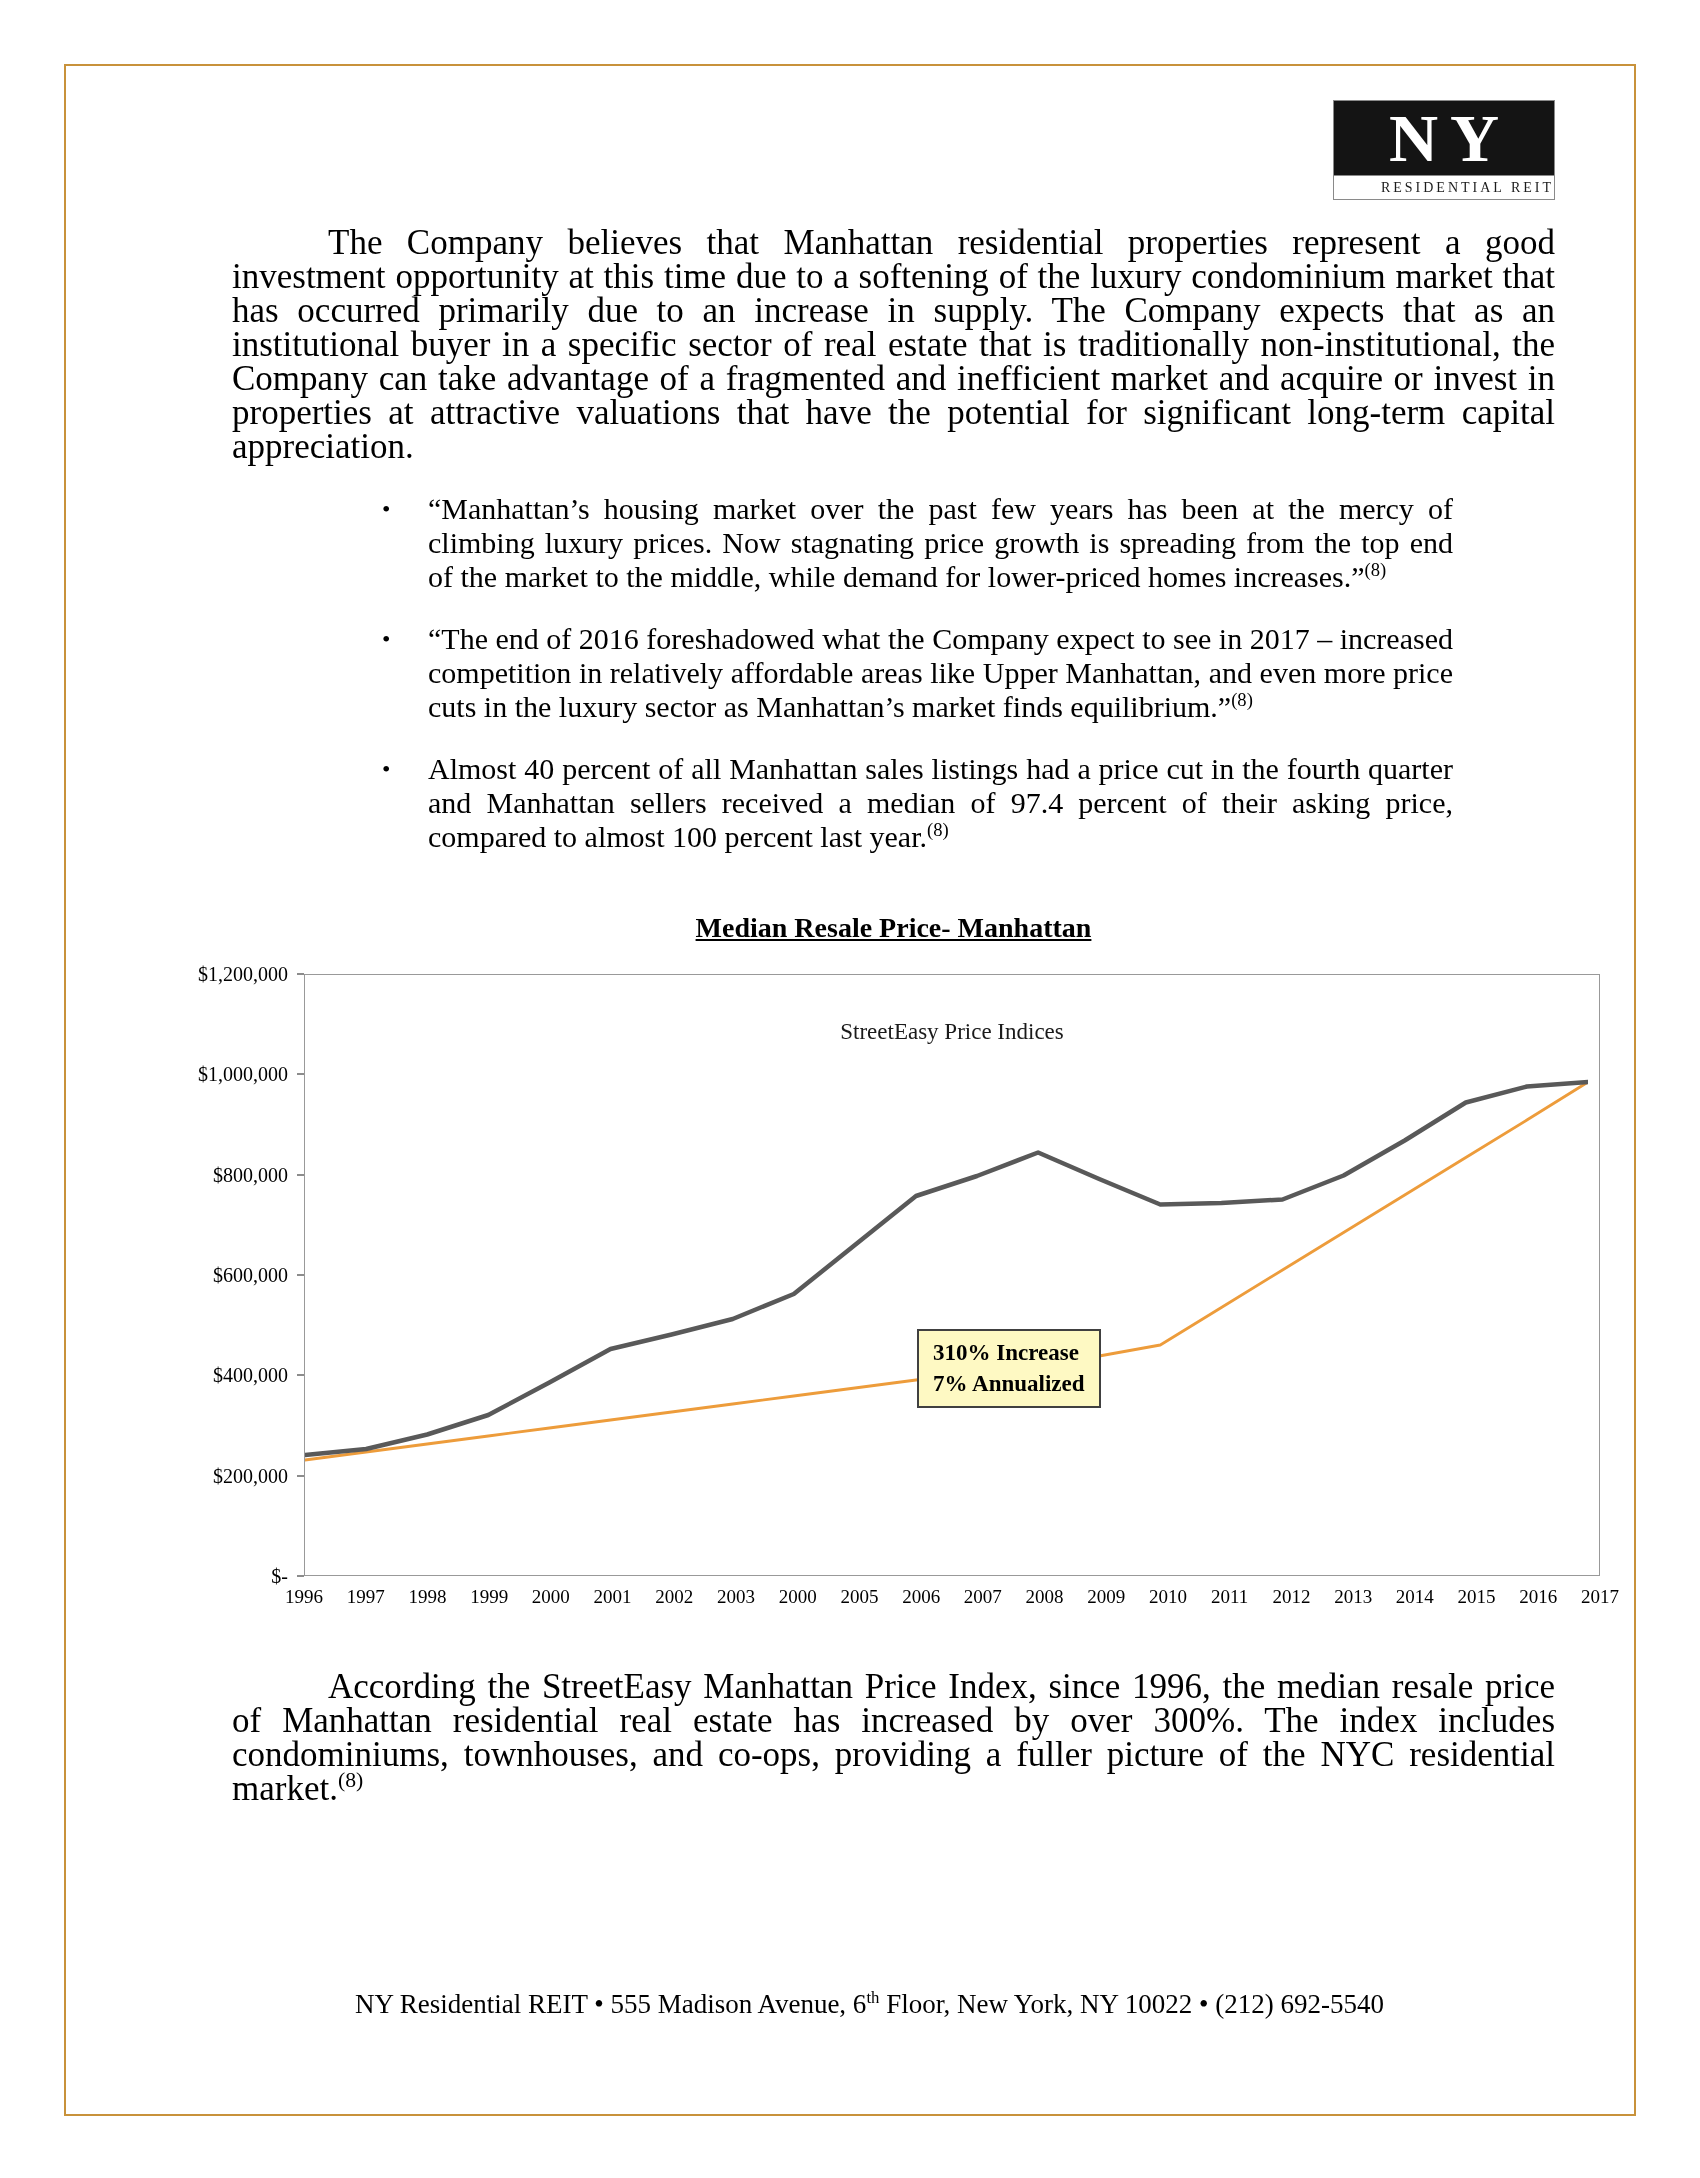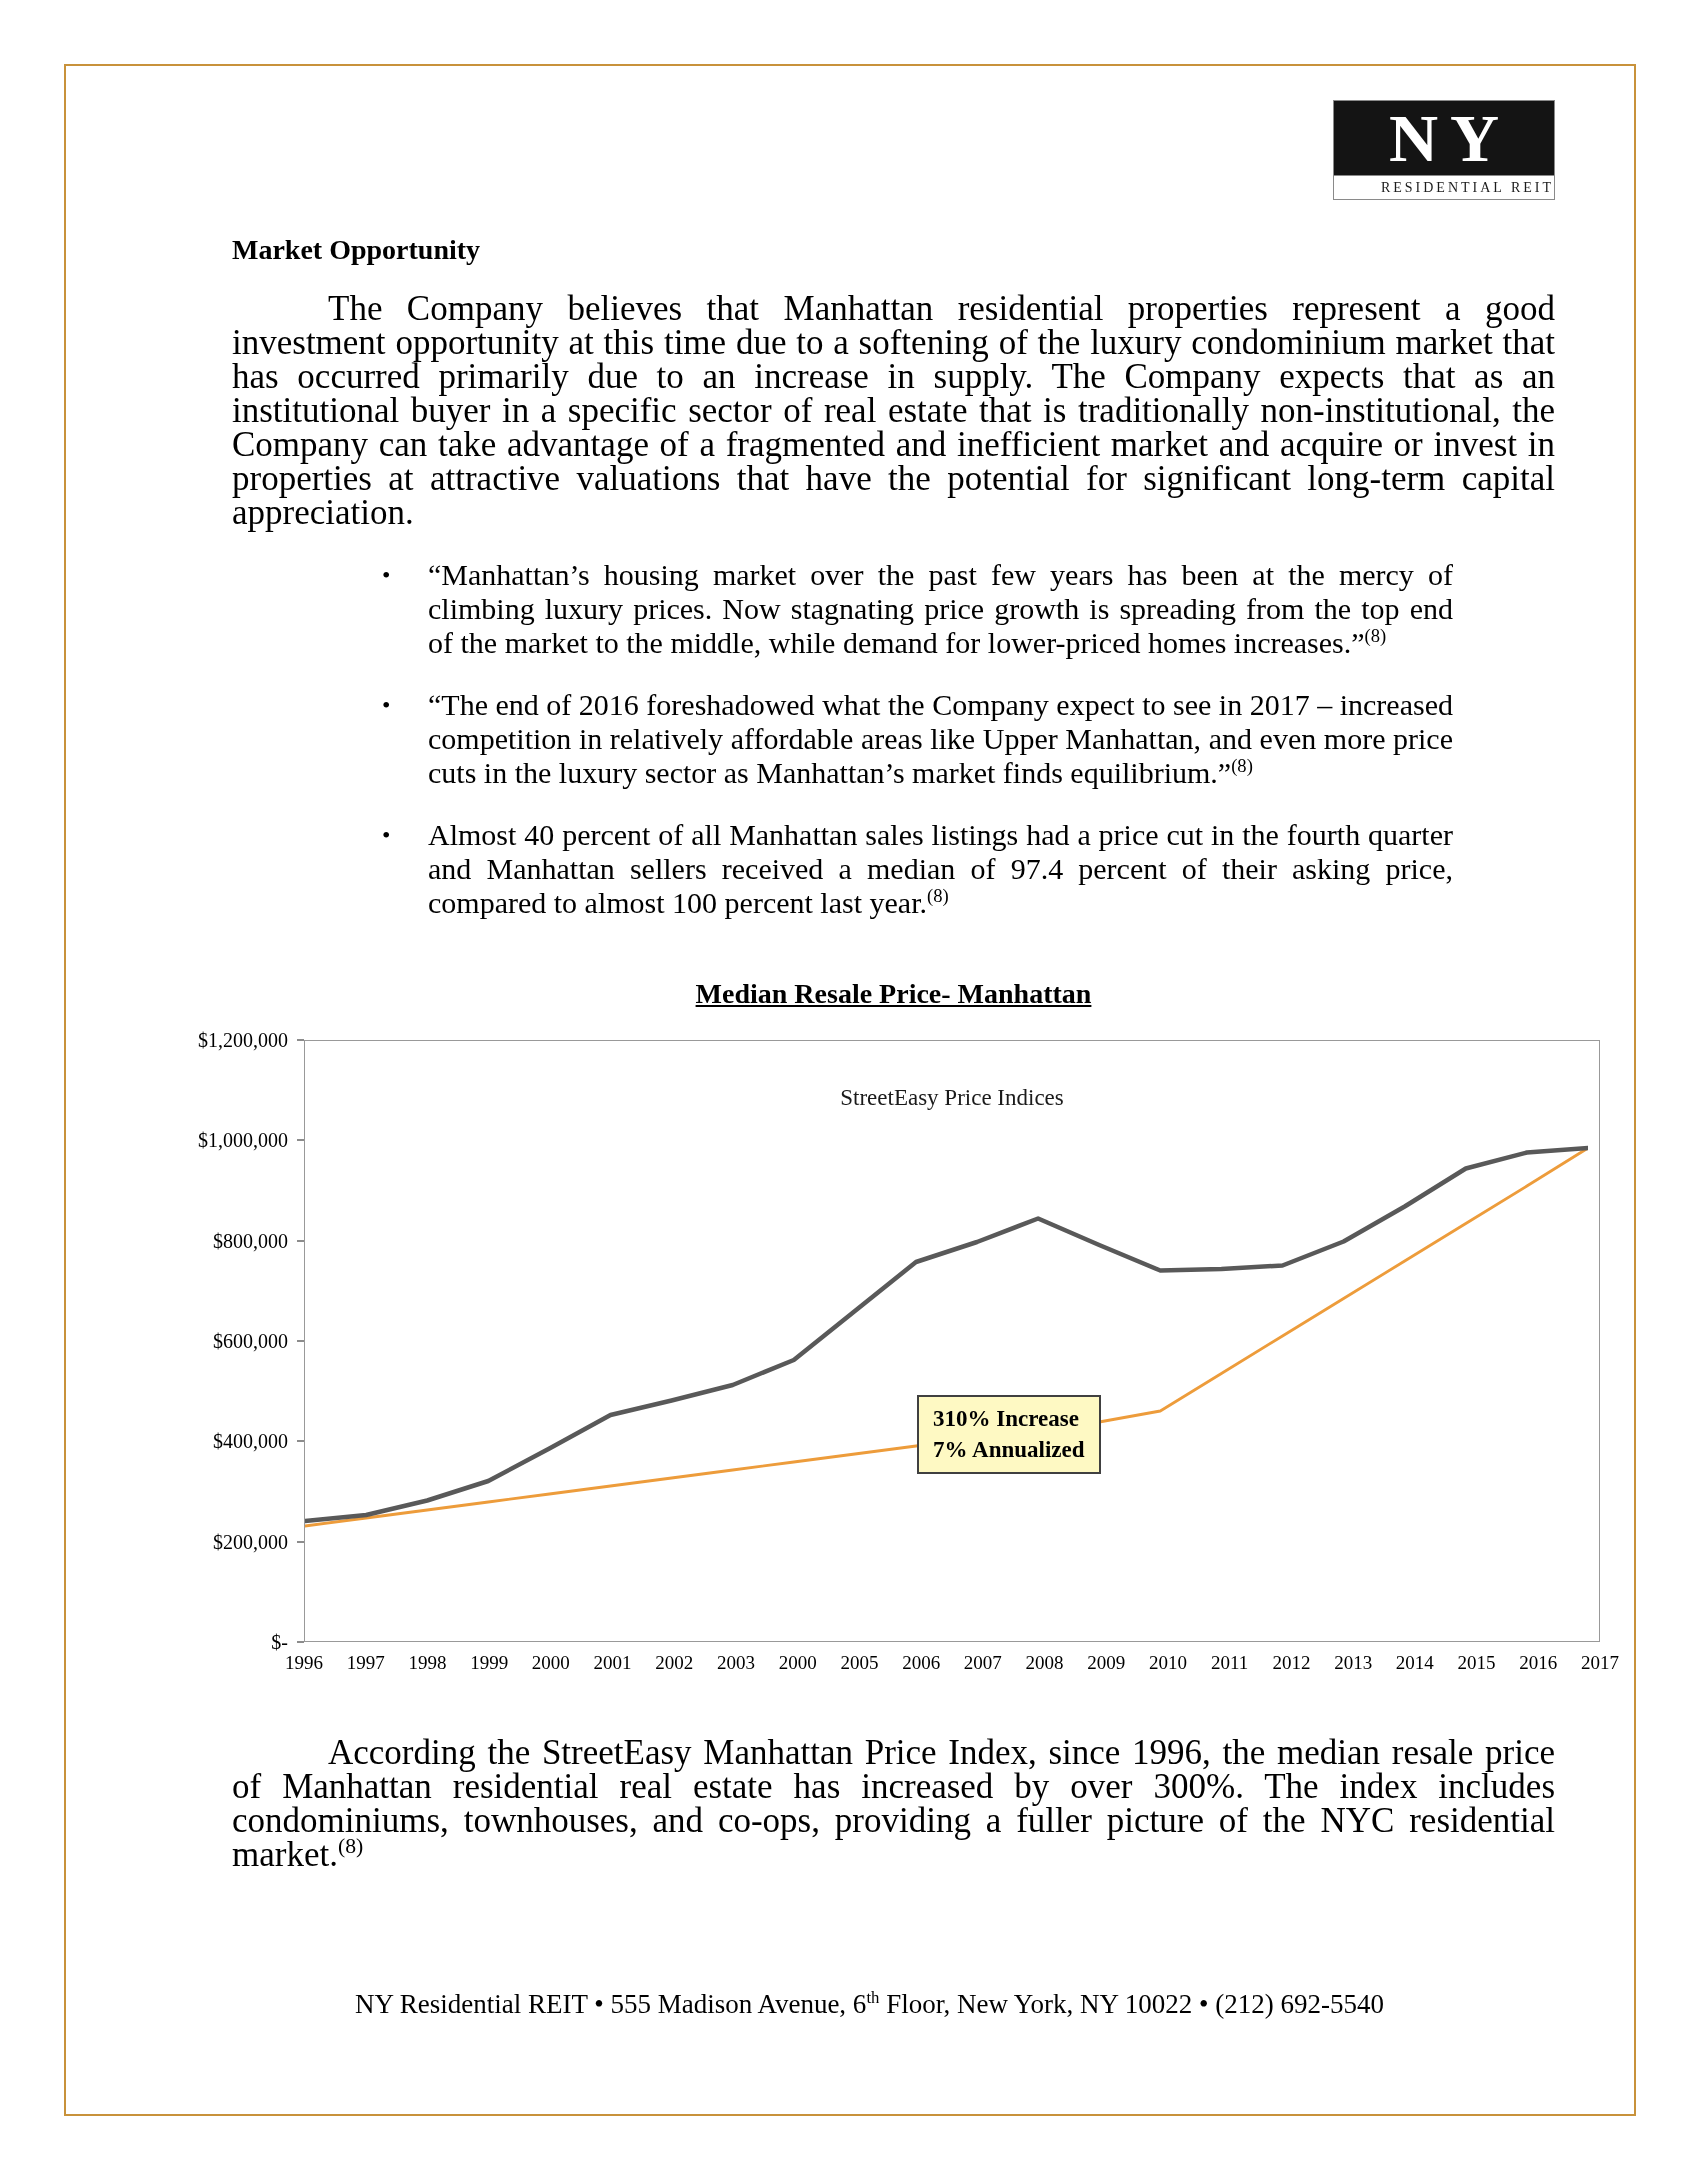--- a/index.html
+++ b/index.html
@@ -48,21 +48,20 @@
 
 <div class="page">
   <div class="page-border"></div>
   <div class="content">
 
     <div class="logo">
       <div class="logo-main">NY</div>
       <div class="logo-band">RESIDENTIAL REIT</div>
     </div>
 
-    <div class="heading">Market Opportunity</div>
 
     <p class="para indent">The Company believes that Manhattan residential properties represent a good investment opportunity at this time due to a softening of the luxury condominium market that has occurred primarily due to an increase in supply. The Company expects that as an institutional buyer in a specific sector of real estate that is traditionally non-institutional, the Company can take advantage of a fragmented and inefficient market and acquire or invest in properties at attractive valuations that have the potential for significant long-term capital appreciation.</p>
 
     <div class="bullet">
       <span class="bullet-marker">•</span>
       <div class="bullet-text"><span>“Manhattan’s housing market over the past few years has been at the mercy of climbing luxury prices. Now stagnating price growth is spreading from the top end of the market to the middle, while demand for lower-priced homes increases.”</span><sup>(8)</sup></div>
     </div>
 
     <div class="bullet">
       <span class="bullet-marker">•</span>

